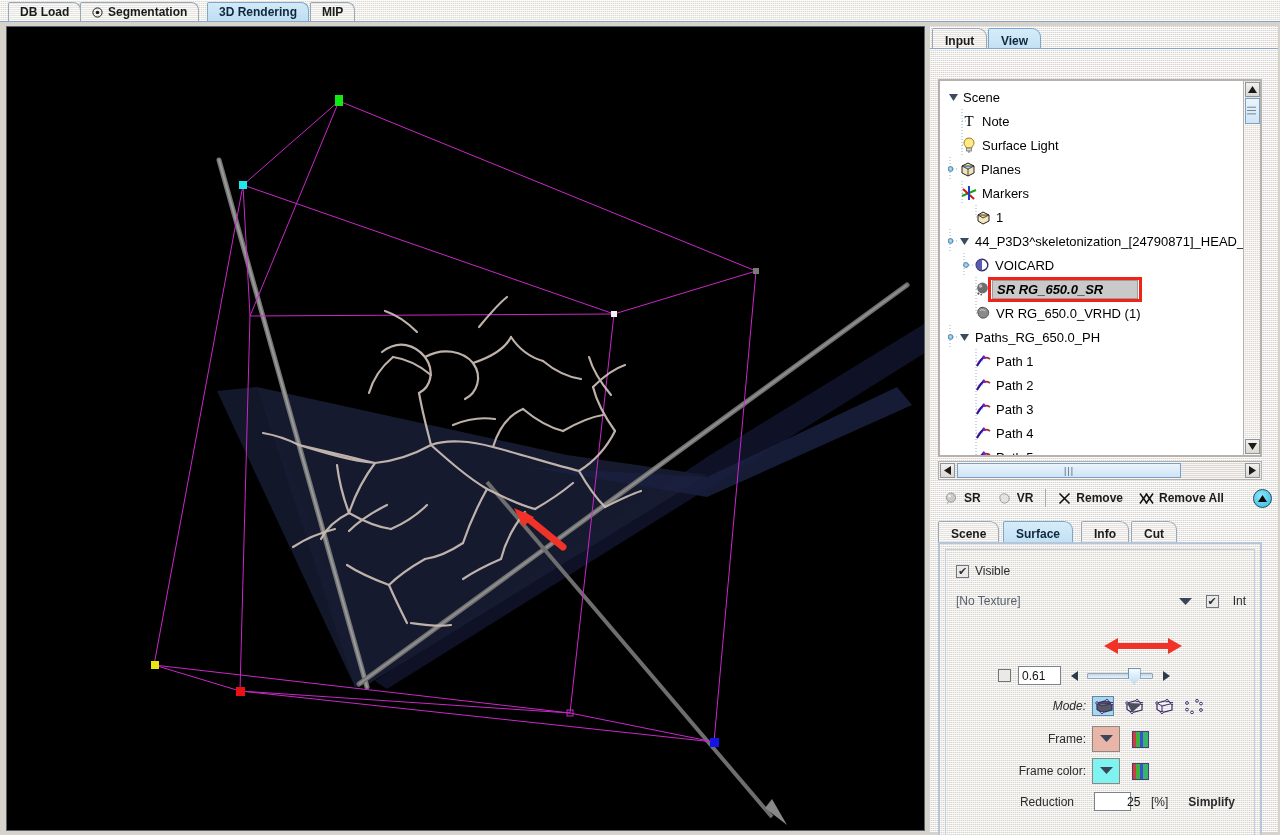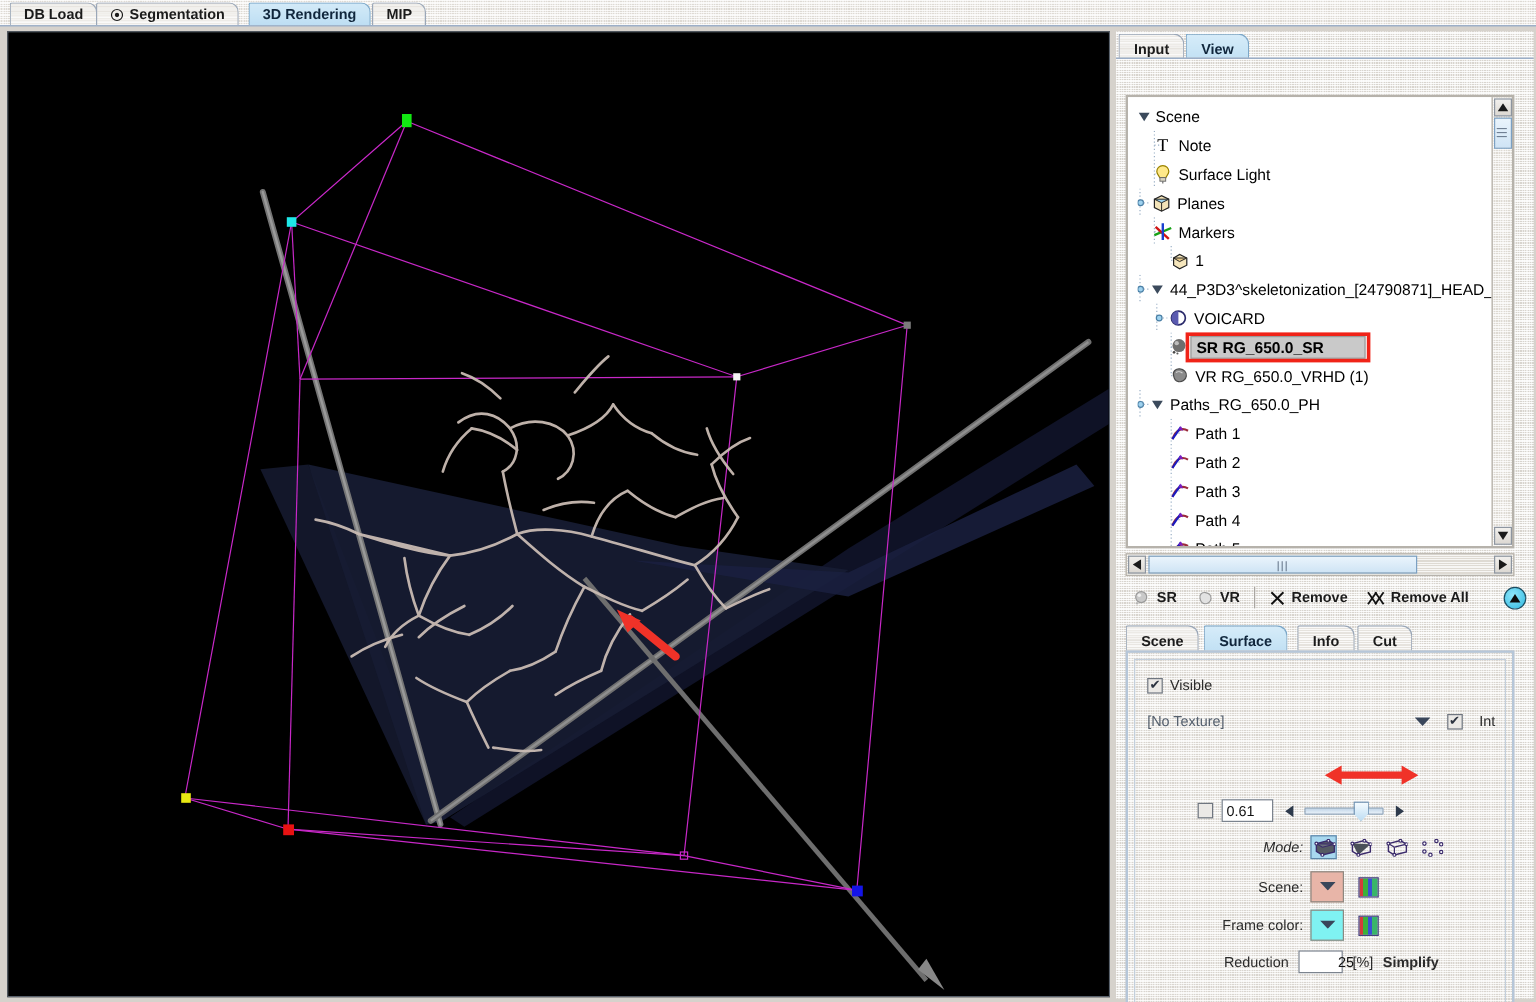--- a/index.html
+++ b/index.html
@@ -470,21 +470,21 @@
             </span>
             <span class="ticon">
               <svg width="18" height="18" viewBox="0 0 18 18">
                 <circle cx="9" cy="9" r="5.8" fill="#ffffff" stroke="#2b2b6b" stroke-width="1.4"></circle>
                 <path d="M9,3.2 A5.8,5.8 0 0 0 9,14.8 Z" fill="#5a5ab0"></path>
               </svg>
             </span>
             <span class="tlabel">VOICARD</span>
           </div>
 
-          <div class="trow" style="padding-left:28px;">
+          <div class="trow" style="padding-left:28px;font-style:italic;">
             <span class="guide">
               <svg width="11" height="24" viewBox="0 0 11 24">
                   <line x1="2" y1="0" x2="2" y2="24" stroke="#9ab0c6" stroke-dasharray="1 2"></line>
                   <line x1="2" y1="12" x2="10" y2="12" stroke="#9ab0c6" stroke-dasharray="1 2"></line>
                 </svg>
             </span>
             <span class="ticon">
               <svg width="18" height="18" viewBox="0 0 18 18">
                 <circle cx="8.5" cy="8" r="5.4" fill="#6e6e6e"></circle>
                 <circle cx="6.6" cy="6" r="1.8" fill="#bdbdbd"></circle>
@@ -792,21 +792,21 @@
                 <circle cx="17" cy="4.6" r="1.4" fill="#fff" stroke="#3a2a6b"></circle>
                   <circle cx="3" cy="10.6" r="1.4" fill="#fff" stroke="#3a2a6b"></circle>
                 <circle cx="8" cy="13.4" r="1.4" fill="#fff" stroke="#3a2a6b"></circle>
                   <circle cx="17" cy="11" r="1.4" fill="#fff" stroke="#3a2a6b"></circle>
               </svg>
             </span>
           </span>
         </div>
 
         <div style="position:absolute;left:10px;top:176px;right:8px;display:flex;align-items:center;">
-          <span class="rowlbl" style="width:130px;text-align:right;">Scene:</span>
+          <span class="rowlbl" style="width:130px;text-align:right;">Frame:</span>
           <span style="display:flex;align-items:center;gap:12px;margin-left:6px;">
             <span class="swatch" id="colorSwatch" style="background: rgb(232, 181, 168);">
               <span class="caret">
                 <svg width="13" height="7" viewBox="0 0 13 7">
                     <polygon points="0,0 13,0 6.5,7" fill="#39465a"></polygon>
                   </svg>
               </span>
             </span>
             <span class="palbtn"></span>
           </span>
@@ -819,21 +819,21 @@
               <span class="caret">
                 <svg width="13" height="7" viewBox="0 0 13 7">
                     <polygon points="0,0 13,0 6.5,7" fill="#39465a"></polygon>
                   </svg>
               </span>
             </span>
             <span class="palbtn"></span>
           </span>
         </div>
 
-        <div style="position:absolute;left:10px;top:242px;right:8px;display:flex;align-items:center;gap:8px;">
+        <div style="position:absolute;left:10px;top:242px;right:8px;display:flex;align-items:center;gap:20px;">
           <span class="rowlbl" style="width:118px;text-align:right;">Reduction</span>
           <span class="tfield" style="width:37px;padding-left:32px;">25</span>
           <span class="rowlbl">[%]</span>
           <span class="rowlbl" style="font-weight:bold;">Simplify</span>
         </div>
 
       </div>
     </div>
   </div>
 </div>

